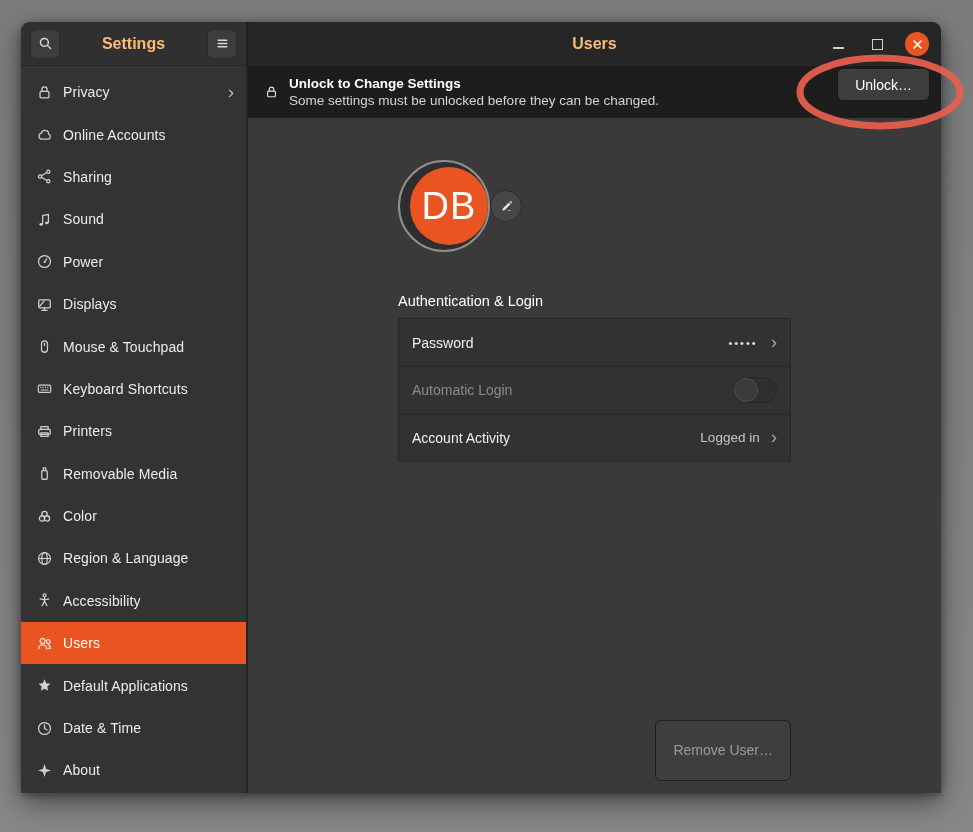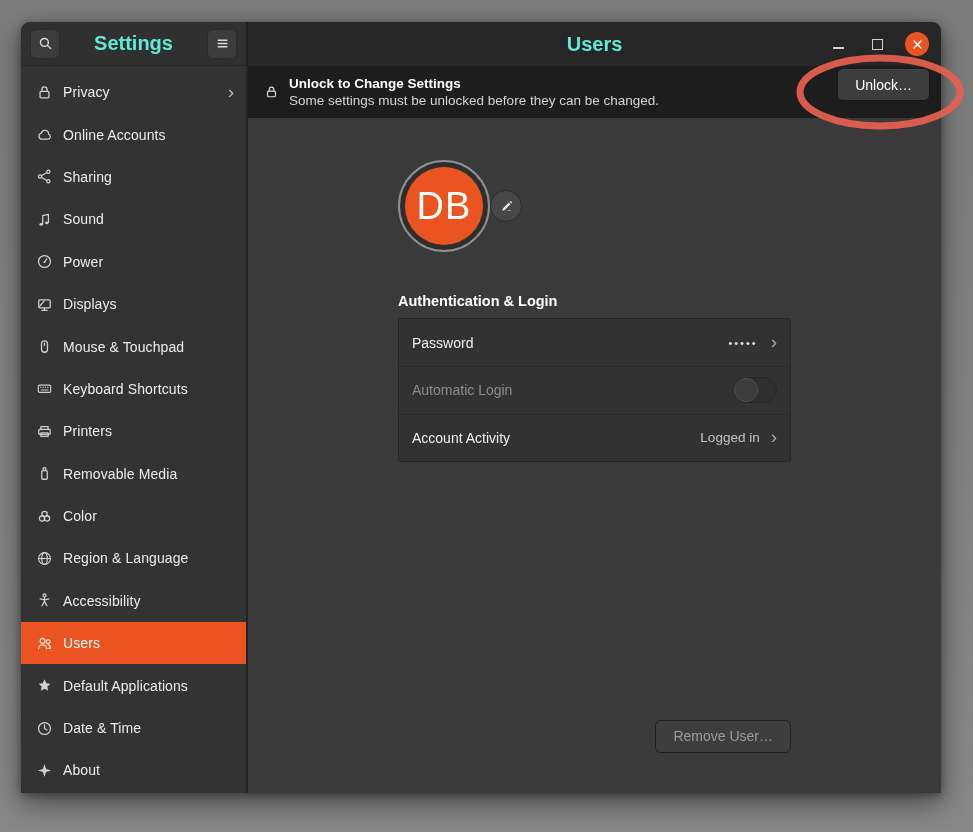--- a/index.html
+++ b/index.html
@@ -6,21 +6,21 @@
   .canvas{position:relative;width:973px;height:832px;background:linear-gradient(180deg,#7c7c7c,#878787);
           font-family:"Liberation Sans", sans-serif; overflow:hidden;}
   .window{position:absolute;left:21px;top:22px;width:920px;height:771px;background:#3a3a3a;
           border-radius:9px 9px 0 0;box-shadow:0 10px 28px rgba(0,0,0,.45),0 2px 8px rgba(0,0,0,.35);
           overflow:hidden;display:flex;flex-direction:column;}
   
   .titlebar{display:flex;height:44px;flex:0 0 44px;}
   .tb-left{width:227px;flex:0 0 227px;background:#303030;border-right:2px solid #1f1f1f;
            display:flex;align-items:center;justify-content:space-between;padding:0 9px;box-sizing:border-box;
            border-bottom:1px solid #272727;}
-  .tb-title{color:#5eead4;font-weight:bold;font-size:20px;}
+  .tb-title{color:#fdba74;font-weight:bold;font-size:16px;}
   .tb-btn{width:30px;height:30px;border-radius:6px;background:#3d3d3d;border:1px solid #2a2a2a;
           display:flex;align-items:center;justify-content:center;color:#d9d9d9;box-sizing:border-box;}
   .tb-right{flex:1;background:#262626;position:relative;display:flex;align-items:center;}
   .tb-right .tb-title{position:absolute;left:0;right:0;text-align:center;}
   .win-controls{position:absolute;right:12px;top:0;height:44px;display:flex;align-items:center;gap:17px;}
   .ctl{display:flex;align-items:center;justify-content:center;width:22px;height:22px;}
   .glyph-min{display:block;width:11px;border-bottom:2px solid #cfcfcf;margin-top:8px;}
   .glyph-max{display:block;width:9px;height:9px;border:1.5px solid #cfcfcf;background:transparent;}
   .ctl-close{width:24px;height:24px;border-radius:50%;background:#E95420;display:flex;align-items:center;justify-content:center;}
   
@@ -39,42 +39,42 @@
   .banner .icn{width:15px;height:16px;color:#dedede;flex:0 0 15px;margin-right:10px;}
   .banner-title{color:#ffffff;font-weight:bold;font-size:13.5px;line-height:17px;}
   .banner-sub{color:#d4d4d4;font-size:13.5px;line-height:17px;}
   .unlock-btn{position:absolute;right:11px;top:2px;height:31px;padding:0 17px;border-radius:6px;
               background:#3d3d3d;border:1px solid #191919;box-shadow:inset 0 1px 0 rgba(255,255,255,.04);
               color:#ffffff;font-size:14px;display:flex;align-items:center;}
   .page{flex:1;overflow:hidden;}
   .col{width:393px;margin:0 auto;}
   .user-row{margin-top:42px;height:92px;display:flex;align-items:center;}
   .avatar{width:92px;height:92px;border-radius:50%;background:#2e2e2e;border:2px solid #8f8f8f;
-          box-sizing:border-box;display:flex;align-items:center;justify-content:center;flex:0 0 92px;}
+          box-sizing:border-box;display:flex;align-items:center;justify-content:flex-end;flex:0 0 92px;}
   .avatar-inner{width:78px;height:78px;border-radius:50%;background:#E95420;display:flex;align-items:center;justify-content:center;
                 color:#ffffff;font-size:38px;font-weight:normal;letter-spacing:1px;}
   .user-name{margin-left:18px;color:#ffffff;font-weight:bold;font-size:17px;flex:1;}
   .edit-btn{width:32px;height:32px;border-radius:50%;background:#474747;border:1px solid #2c2c2c;
             display:flex;align-items:center;justify-content:center;box-sizing:border-box;}
   .edit-btn svg{width:15px;height:15px;color:#e8e8e8;}
-  .section-heading{margin-top:41px;color:#ffffff;font-weight:bold;font-size:14.5px;}
+  .section-heading{margin-top:41px;color:#ffffff;font-weight:normal;font-size:14.5px;}
   .rows-box{margin-top:9px;border:1px solid #272727;border-radius:2px;background:#323232;}
   .srow{height:47.3px;display:flex;align-items:center;padding:0 13px;box-sizing:border-box;}
   .srow + .srow{border-top:1px solid #292929;}
   .srow .rlabel{flex:1;color:#f0f0f0;font-size:14px;}
   .srow.disabled .rlabel{color:#8b8b8b;}
   .rvalue-dots{color:#e2e2e2;font-size:11px;letter-spacing:2px;margin-right:2px;}
   .rvalue{color:#c6c6c6;font-size:13.5px;}
   .row-chevron{color:#a6a6a6;font-size:19px;line-height:1;margin-left:11px;margin-top:-2px;}
   .toggle{width:44px;height:26px;border-radius:13px;background:#2e2e2e;border:1px solid #242424;
           position:relative;box-sizing:border-box;opacity:.75;}
   .toggle-knob{position:absolute;left:0;top:0;width:24px;height:24px;border-radius:50%;
                background:#3e3e3e;border:1px solid #5a5a5a;box-sizing:border-box;}
   .remove-row{margin-top:258px;display:flex;justify-content:flex-end;}
-  .remove-btn{height:31px;padding:0 17px;border-radius:6px;background:#3e3e3e;border:1px solid #1e1e1e;
+  .remove-btn{height:31px;padding:14px 17px;border-radius:6px;background:#3e3e3e;border:1px solid #1e1e1e;
               color:#9c9c9c;font-size:14px;display:flex;align-items:center;}
   
   .annotation{position:absolute;left:0;top:0;width:973px;height:832px;pointer-events:none;z-index:20;}
   .icn svg{display:block;width:100%;height:100%;}
 </style>
 </head>
 <body>
 
 <div class="canvas">
   <div class="window">

